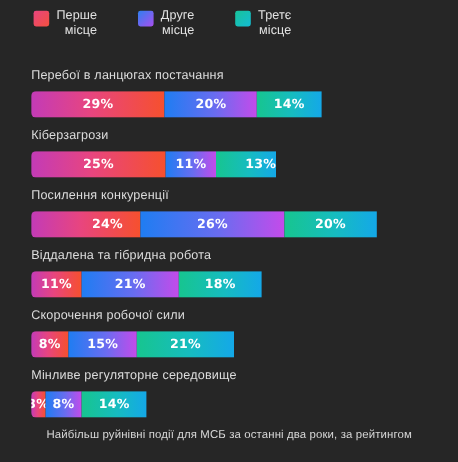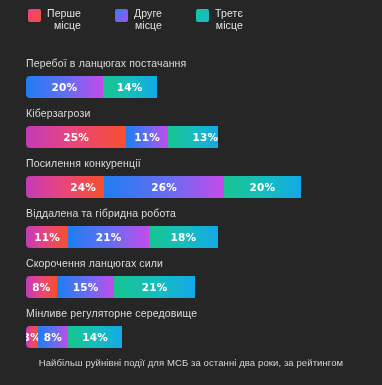--- a/index.html
+++ b/index.html
@@ -142,48 +142,51 @@
       <span class="legend-label">Третє
 місце</span>
     </div>
   </div>
 
   <div class="groups">
 
     <div class="group">
       <div class="group-label">Перебої в ланцюгах постачання</div>
       <div class="bar">
+        <div class="seg c1" style="width: 111.36px;">
+          <span class="seg-value">29%</span>
+        </div>
         <div class="seg c2" style="width: 76.8px;">
           <span class="seg-value">20%</span>
         </div>
         <div class="seg c3" style="width: 53.76px;">
           <span class="seg-value">14%</span>
         </div>
       </div>
     </div>
 
     <div class="group">
       <div class="group-label">Кіберзагрози</div>
       <div class="bar">
-        <div class="seg c1" style="width: 100px;">
+        <div class="seg c1" style="width: 112px;">
           <span class="seg-value">25%</span>
         </div>
         <div class="seg c2" style="width: 42.24px;">
           <span class="seg-value">11%</span>
         </div>
         <div class="seg c3" style="width: 49.92px; justify-content: flex-end;">
           <span class="seg-value">13%</span>
         </div>
       </div>
     </div>
 
     <div class="group">
       <div class="group-label">Посилення конкуренції</div>
       <div class="bar">
-        <div class="seg c1" style="width: 78px; padding-left: 36px;">
+        <div class="seg c1" style="width: 91px; padding-left: 36px;">
           <span class="seg-value">24%</span>
         </div>
         <div class="seg c2" style="width: 120px;">
           <span class="seg-value">26%</span>
         </div>
         <div class="seg c3" style="width: 76.8px;">
           <span class="seg-value">20%</span>
         </div>
       </div>
     </div>
@@ -197,21 +200,21 @@
         <div class="seg c2" style="width: 80.64px;">
           <span class="seg-value">21%</span>
         </div>
         <div class="seg c3" style="width: 69.12px;">
           <span class="seg-value">18%</span>
         </div>
       </div>
     </div>
 
     <div class="group">
-      <div class="group-label">Скорочення ланцюгах сили</div>
+      <div class="group-label">Скорочення робочої сили</div>
       <div class="bar">
         <div class="seg c1" style="width: 30.72px;">
           <span class="seg-value">8%</span>
         </div>
         <div class="seg c2" style="width: 57.6px;">
           <span class="seg-value">15%</span>
         </div>
         <div class="seg c3" style="width: 80.64px;">
           <span class="seg-value">21%</span>
         </div>

